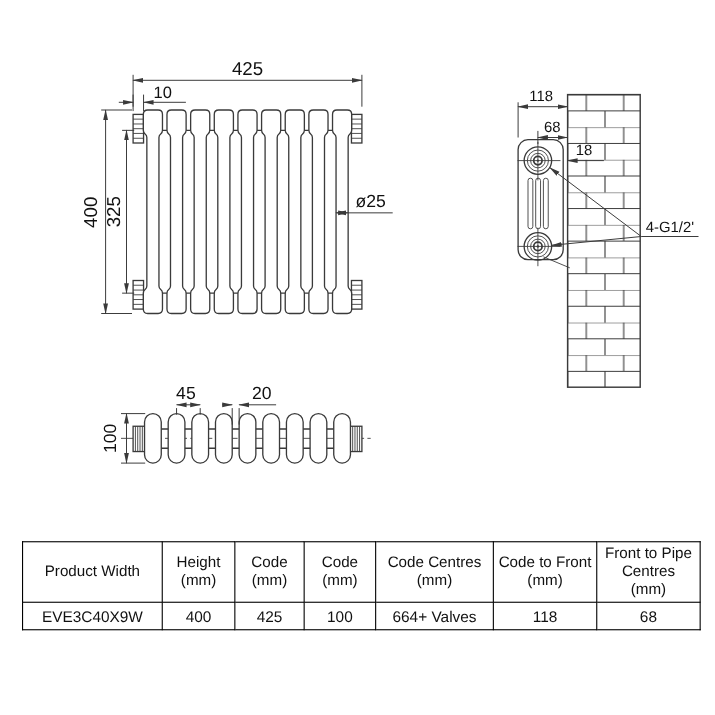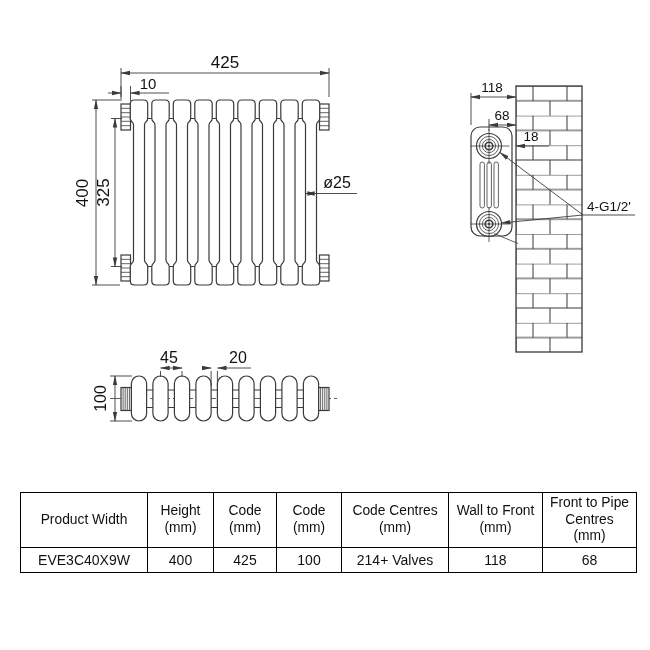--- a/index.html
+++ b/index.html
@@ -203,30 +203,30 @@
     <tr>
       <th>Product Width</th>
       <th>Height
 (mm)</th>
       <th>Code
 (mm)</th>
       <th>Code
 (mm)</th>
       <th>Code Centres
 (mm)</th>
-      <th>Wall to Front
+      <th>Code to Front
 (mm)</th>
       <th>Front to Pipe Centres
 (mm)</th>
     </tr>
   </thead>
   <tbody>
     <tr>
       <td>EVE3C40X9W</td>
       <td>400</td>
       <td>425</td>
       <td>100</td>
-      <td>214+ Valves</td>
+      <td>664+ Valves</td>
       <td>118</td>
       <td>68</td>
     </tr>
   </tbody>
 </table>
 
 </body></html>

